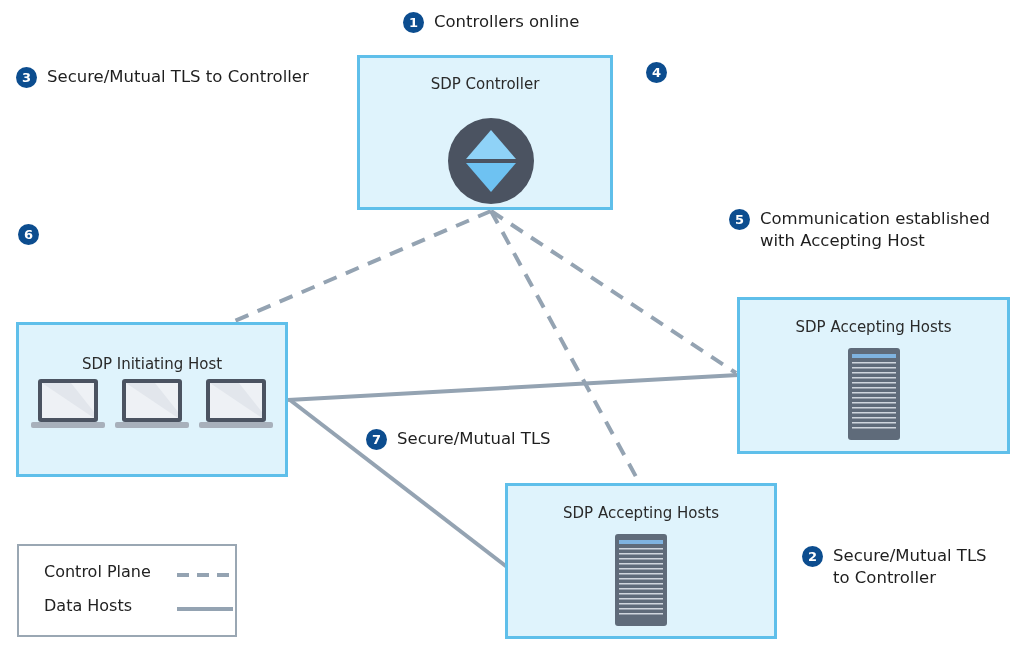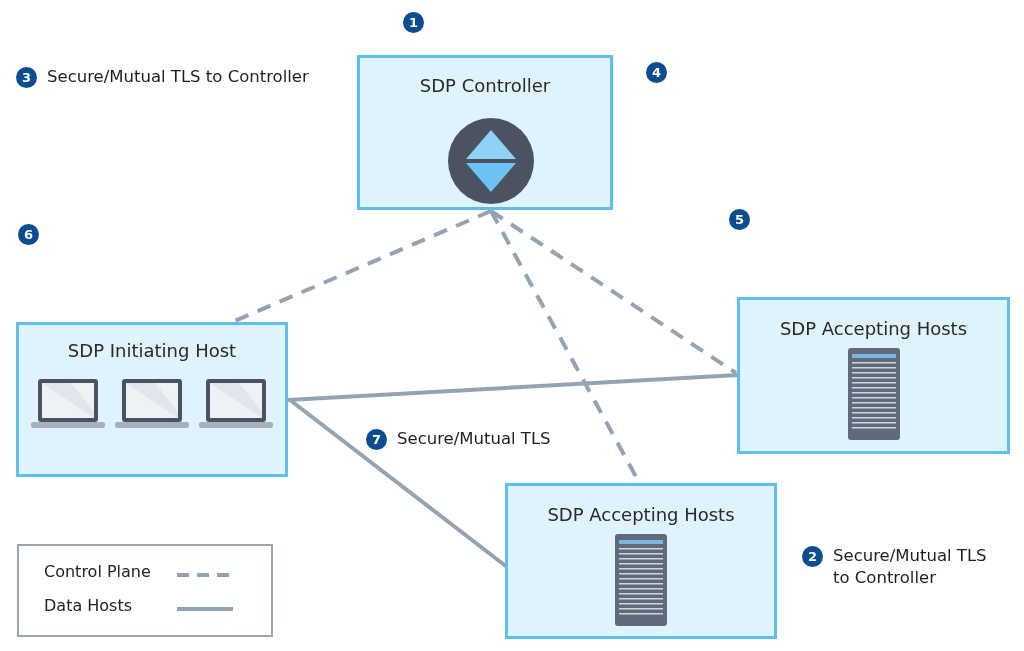--- a/index.html
+++ b/index.html
@@ -1,25 +1,25 @@
 <!DOCTYPE html>
 <html><head>
 <meta charset="utf-8">
 <style>
   html, body { margin:0; padding:0; }
   body { width:1024px; height:651px; position:relative; background:#ffffff; overflow:hidden;
          font-family:"DejaVu Sans", "Liberation Sans", sans-serif; color:#222; }
   #canvas { position:absolute; left:0; top:0; width:1024px; height:651px; }
   .box { position:absolute; background:#dff3fc; border:3px solid #5fbfea; box-sizing:border-box; }
-  .box-title { position:absolute; left:0; right:0; text-align:center; font-size:18px; color:#2a2a2a; }
+  .box-title { position:absolute; left:0; right:0; text-align:center; font-size:15px; color:#2a2a2a; }
   .step { position:absolute; display:flex; align-items:flex-start; font-size:16.5px; line-height:22px; color:#1e1e1e; }
   .badge { width:21px; height:21px; border-radius:50%; background:#0c4d8f; color:#fff; font-size:13px; font-weight:bold;
            display:flex; align-items:center; justify-content:center; margin-right:10px; flex:none; margin-top:1px; }
   .step-text { white-space:pre-line; }
-  .legend { position:absolute; left:17px; top:544px; width:256px; height:93px; border:2.5px solid #9aa7b3; box-sizing:border-box; background:#fff; }
+  .legend { position:absolute; left:17px; top:544px; width:220px; height:93px; border:2.5px solid #9aa7b3; box-sizing:border-box; background:#fff; }
   .legend-row { position:absolute; left:25px; font-size:16px; color:#222; }
   .controller-icon { position:absolute; left:448px; top:118px; width:86px; height:86px; }
   .server { position:absolute; }
   .laptop { position:absolute; }
 </style>
 </head>
 <body>
 
 <svg id="canvas" width="1024" height="651">
 
@@ -35,21 +35,21 @@
   <div class="box-title" style="top:17px;">SDP Controller</div>
 </div>
 <svg class="controller-icon" viewBox="0 0 86 86">
   <circle cx="43" cy="43" r="43" fill="#4b5361"></circle>
   <polygon points="43,12 68,41 18,41" fill="#8fd2f7"></polygon>
   <polygon points="18,45 68,45 43,74" fill="#6ec2f2"></polygon>
   <line x1="16" y1="43" x2="70" y2="43" stroke="#4b5361" stroke-width="3"></line>
 </svg>
 
 <div class="box" style="left:16px;top:322px;width:272px;height:155px;">
-  <div class="box-title" style="top:15px;">SDP Initiating Host</div>
+  <div class="box-title" style="top:30px;">SDP Initiating Host</div>
 </div>
 <svg class="laptop" style="left:31px;top:378px;" width="74" height="54" viewBox="0 0 74 54">
   <rect x="7" y="1" width="60" height="43" rx="3" fill="#4b5361"></rect>
   <rect x="11" y="5" width="52" height="35" fill="#eef1f5"></rect>
   <polygon points="11,5 40,5 63,34 63,40" fill="#e2e6ec"></polygon>
   <rect x="0" y="44" width="74" height="6" rx="2" fill="#a8b0bb"></rect>
 </svg>
 <svg class="laptop" style="left:115px;top:378px;" width="74" height="54" viewBox="0 0 74 54">
   <rect x="7" y="1" width="60" height="43" rx="3" fill="#4b5361"></rect>
   <rect x="11" y="5" width="52" height="35" fill="#eef1f5"></rect>
@@ -106,35 +106,38 @@
     <rect x="4" y="59" width="44" height="1.5"></rect>
       <rect x="4" y="64" width="44" height="1.5"></rect>
       <rect x="4" y="69" width="44" height="1.5"></rect>
     <rect x="4" y="74" width="44" height="1.5"></rect>
       <rect x="4" y="79" width="44" height="1.5"></rect>
   </g>
 </svg>
 
 <div class="step" style="left:403px;top:11px;">
   <span class="badge">1</span>
+  <span class="step-text">Controllers online</span>
 </div>
 <div class="step" style="left:802px;top:545px;">
   <span class="badge">2</span>
   <span class="step-text">Secure/Mutual TLS
 to Controller</span>
 </div>
 <div class="step" style="left:16px;top:66px;">
   <span class="badge">3</span>
   <span class="step-text">Secure/Mutual TLS to Controller</span>
 </div>
 <div class="step" style="left:646px;top:61px;">
   <span class="badge">4</span>
 </div>
 <div class="step" style="left:729px;top:208px;">
   <span class="badge">5</span>
+  <span class="step-text">Communication established
+with Accepting Host</span>
 </div>
 <div class="step" style="left:18px;top:223px;">
   <span class="badge">6</span>
 </div>
 <div class="step" style="left:366px;top:428px;">
   <span class="badge">7</span>
   <span class="step-text">Secure/Mutual TLS</span>
 </div>
 
 <div class="legend">

